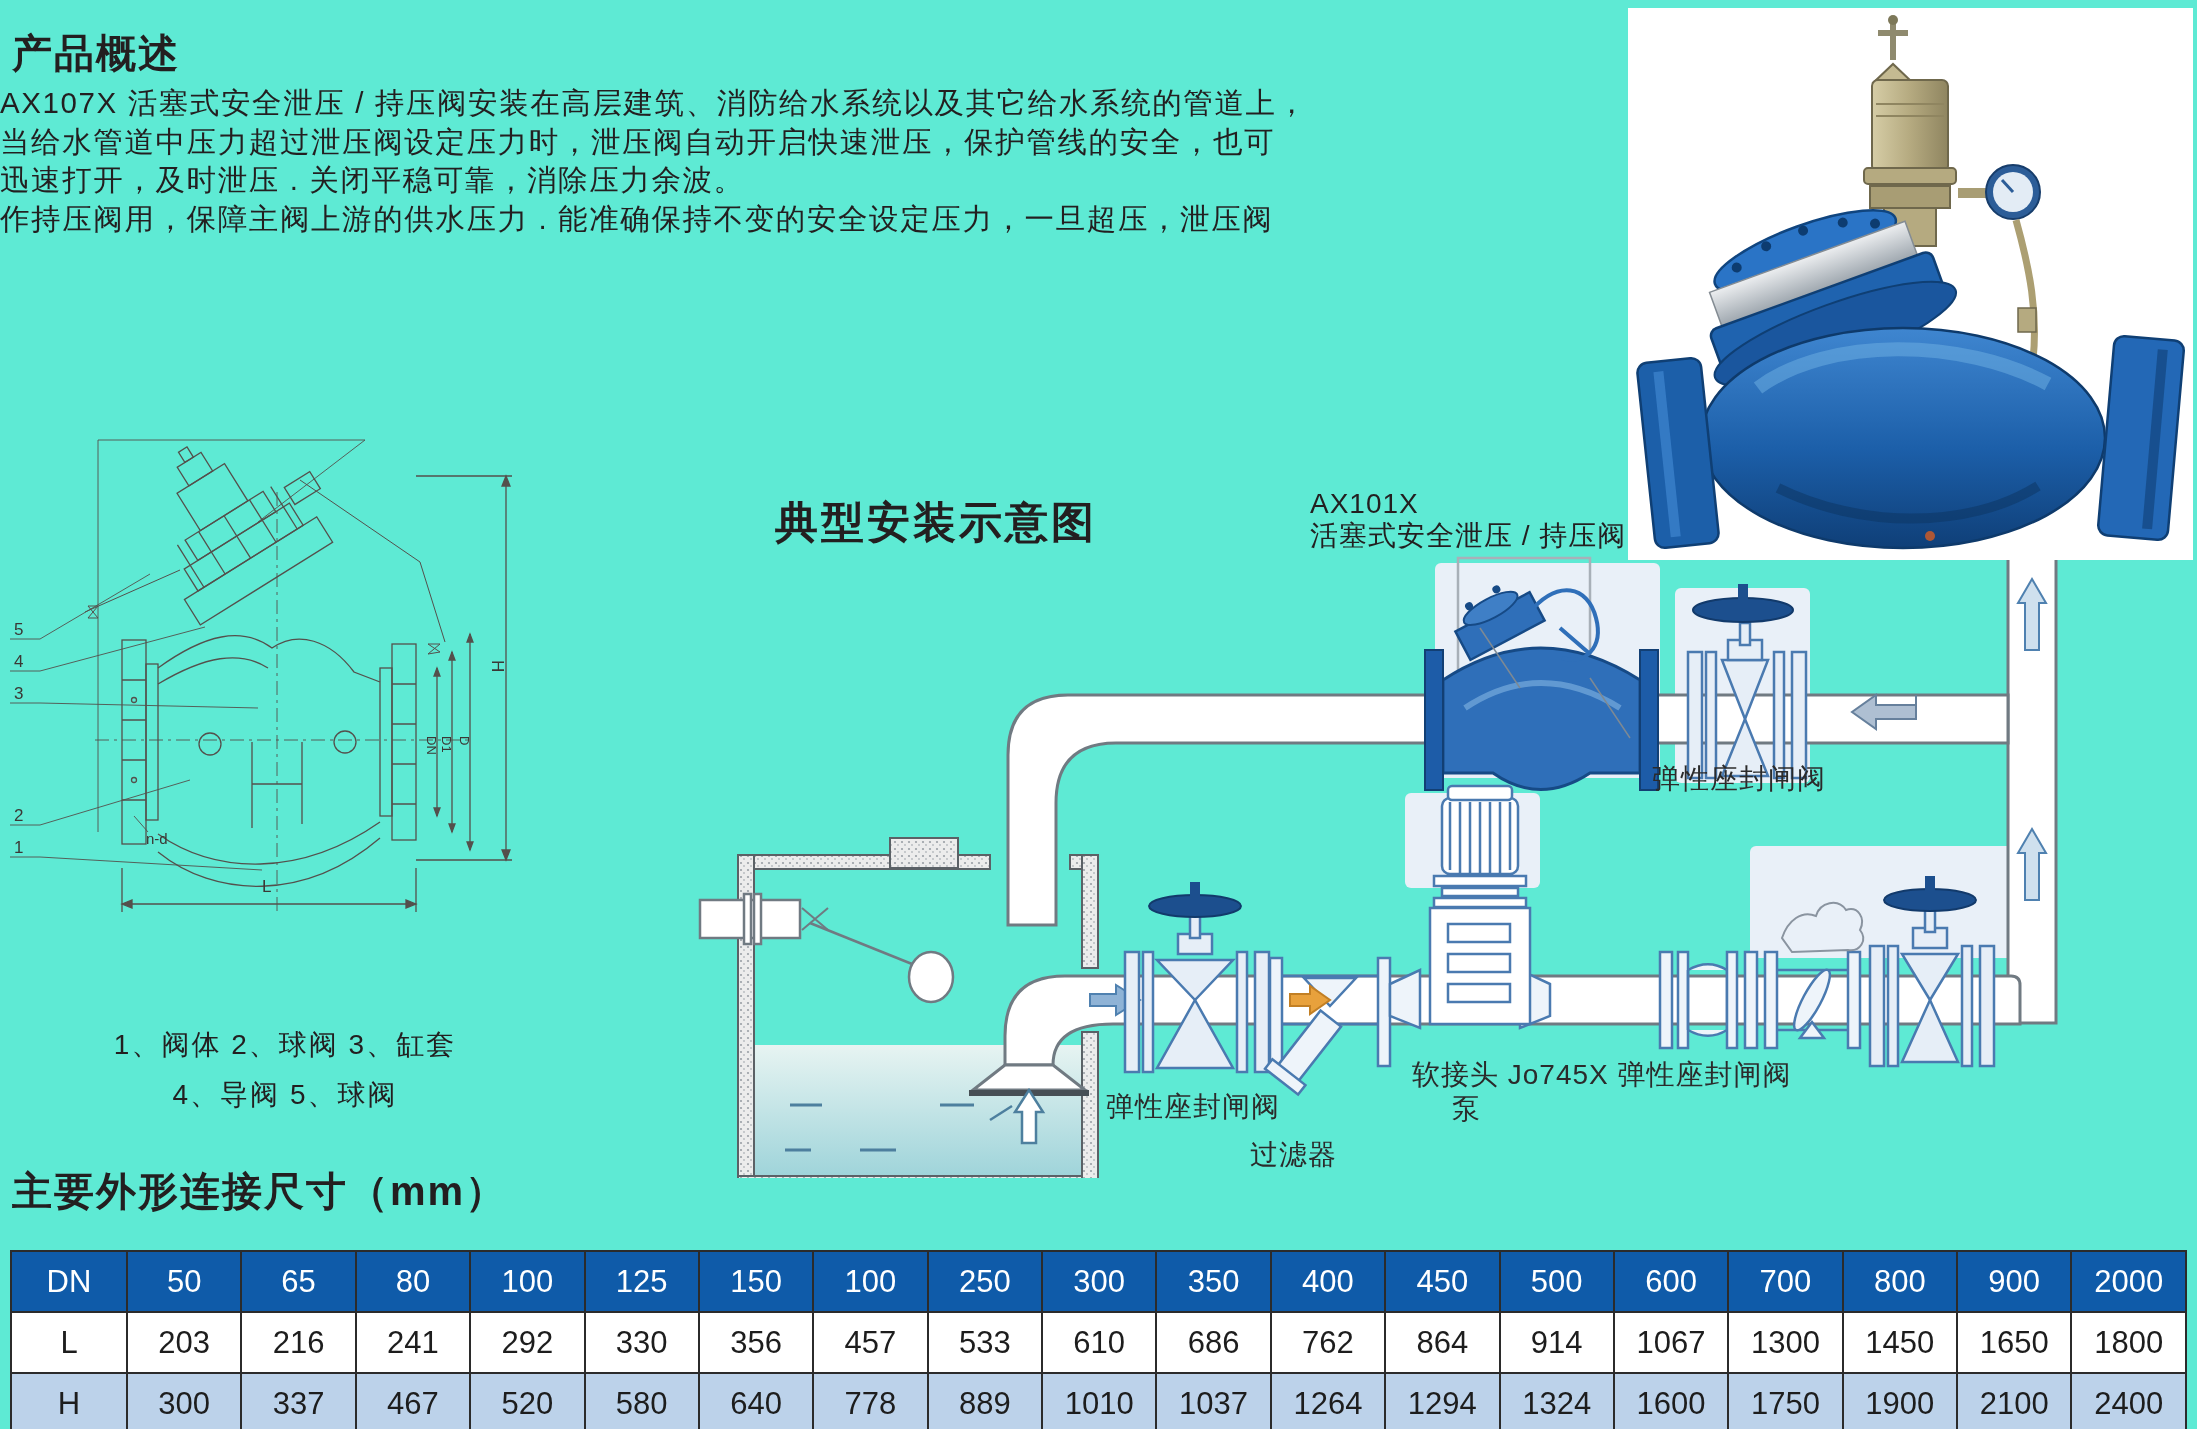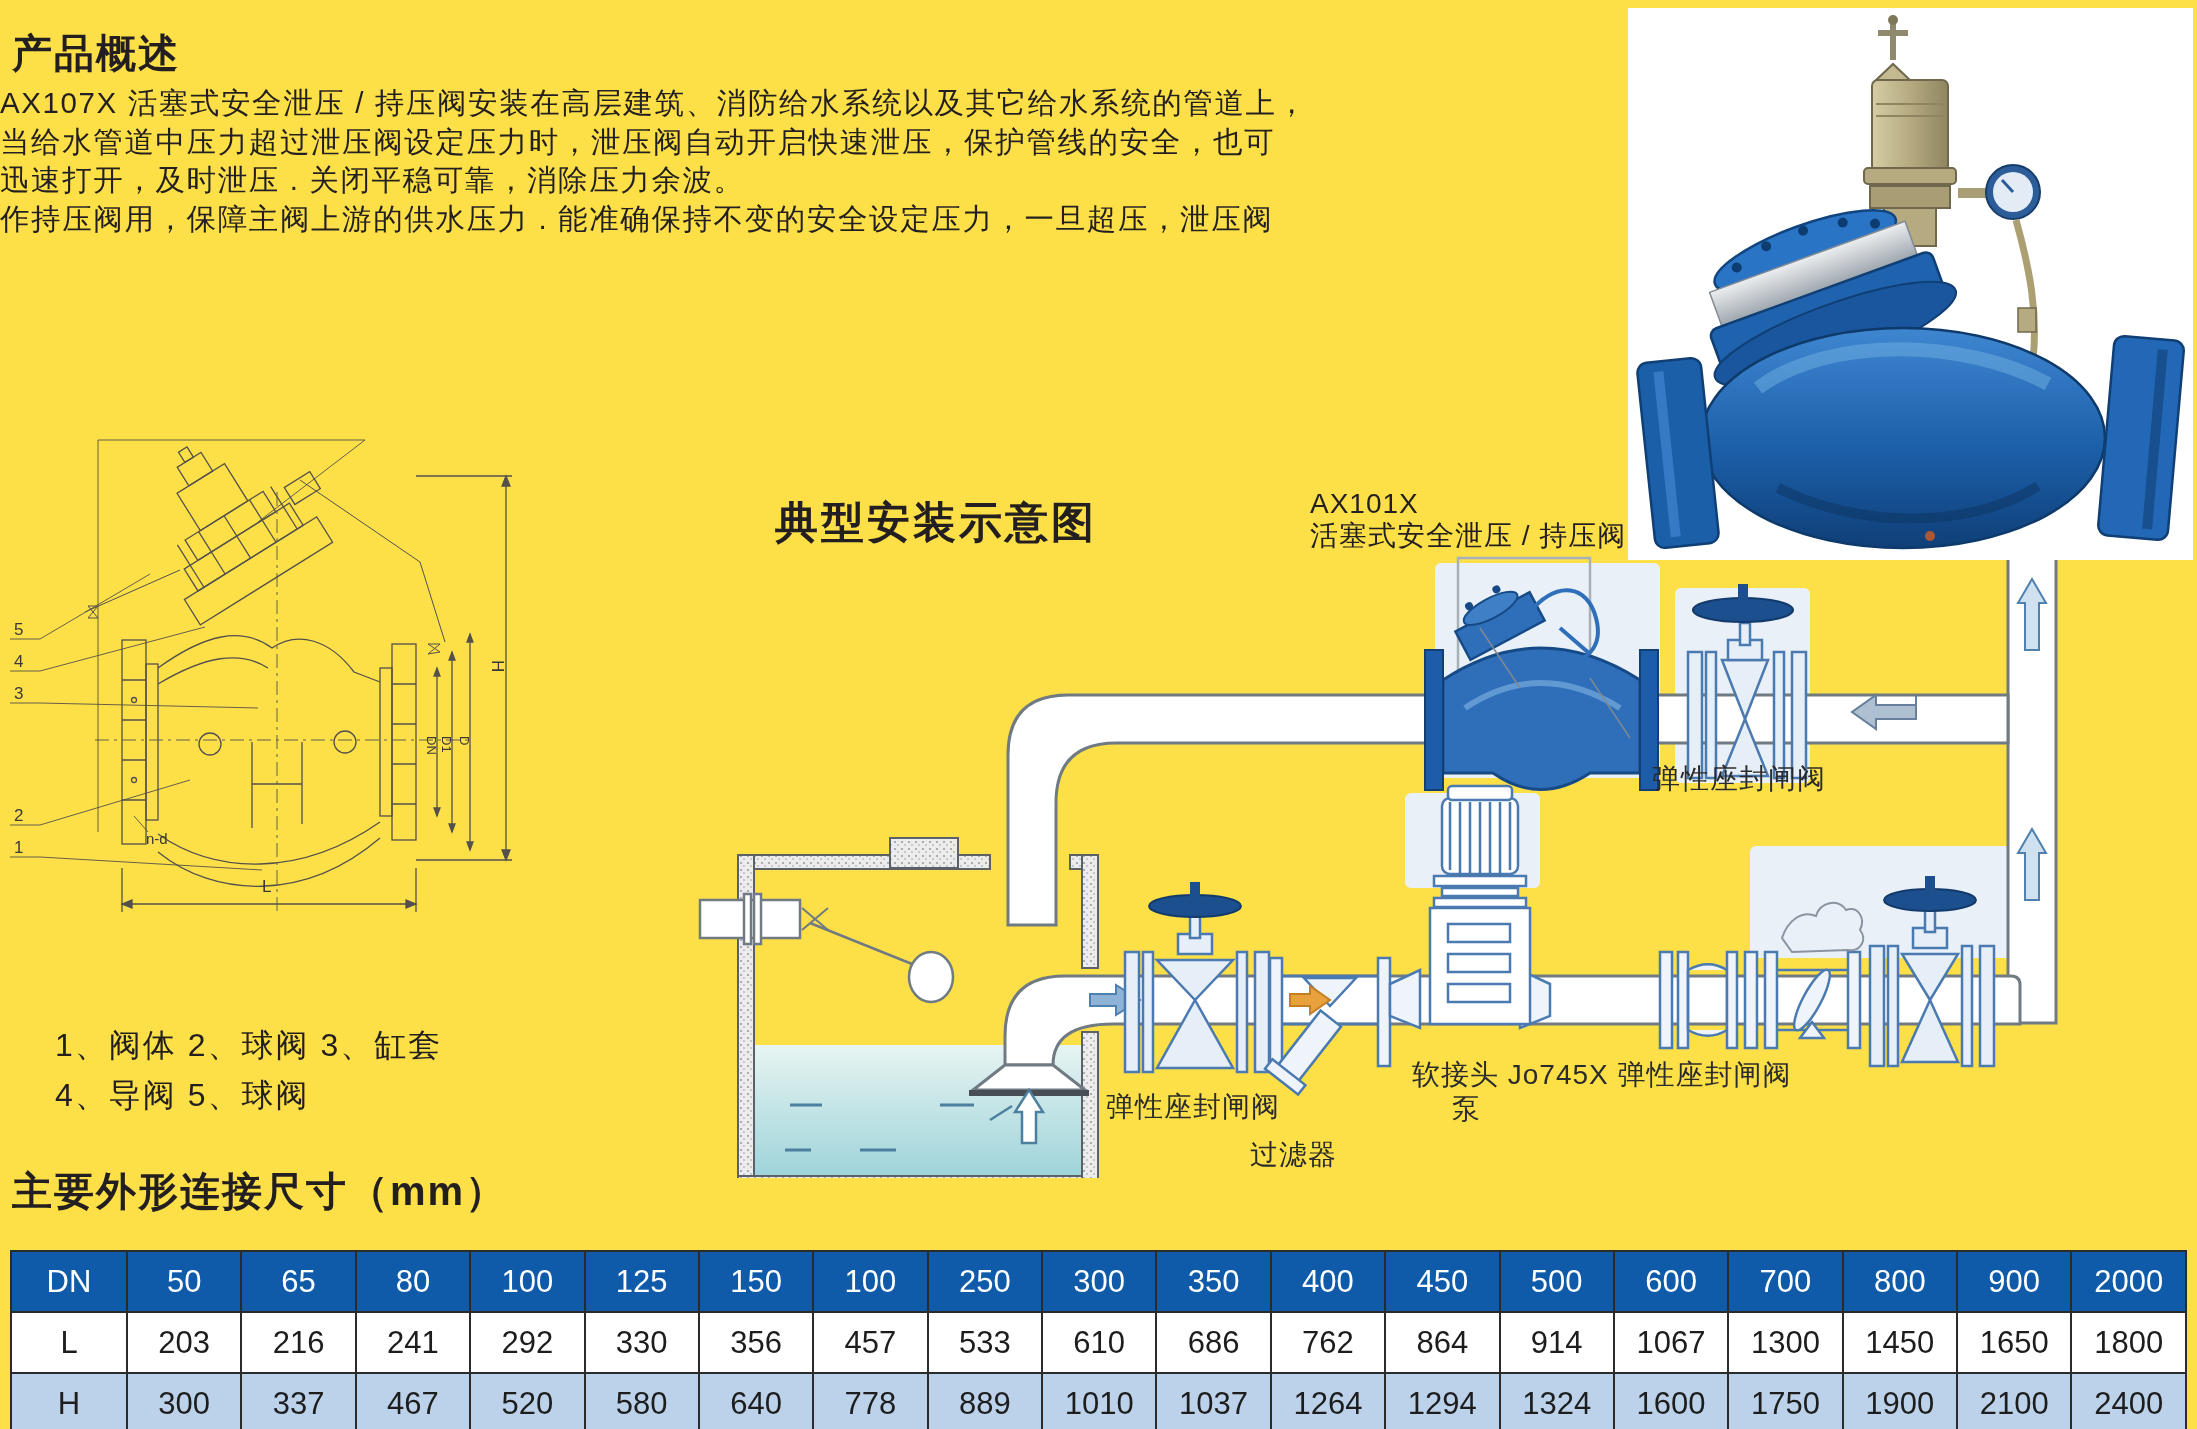--- a/index.html
+++ b/index.html
@@ -1,26 +1,26 @@
 <!DOCTYPE html>
 <html><head>
 <meta charset="utf-8">
 <style>
   html,body{margin:0;padding:0;background:#ffffff;}
-  #page{position:relative;width:2197px;height:1429px;background:#fde047;overflow:hidden;
+  #page{position:relative;width:2197px;height:1429px;background:#5eead4;overflow:hidden;
         font-family:"Liberation Sans",sans-serif;color:#231f20;}
   .abs{position:absolute;}
   .sec-title{font-weight:bold;font-size:40px;letter-spacing:2px;color:#231f20;white-space:nowrap;}
   #overview-title{left:12px;top:26px;}
   #overview-text{left:0;top:84px;width:1075px;font-size:29.5px;line-height:38.6px;letter-spacing:1.6px;}
   #overview-text div{white-space:nowrap;}
   #install-title{left:775px;top:494px;font-size:43px;letter-spacing:3px;}
   #ax101x-label{left:1310px;top:488px;width:395px;font-size:28px;line-height:32px;letter-spacing:1px;}
   .diagram-label{font-size:28px;letter-spacing:1px;white-space:nowrap;color:#2b2b2b;}
-  #parts-captions{left:55px;top:1020px;width:460px;font-size:32px;letter-spacing:2px;line-height:50px;}
+  #parts-captions{left:55px;top:1020px;width:460px;text-align:center;font-size:28px;letter-spacing:2px;line-height:50px;}
   #dims-title{left:12px;top:1164px;}
   #dims-table{left:10px;top:1250px;width:2177px;border-collapse:collapse;table-layout:fixed;
               font-size:31px;color:#1d1d1d;}
   #dims-table th,#dims-table td{border:2px solid #2b2b2b;text-align:center;height:59px;padding:0;font-weight:normal;overflow:hidden;}
   #dims-table thead th{background:#0f5ba9;color:#ffffff;}
   #dims-table tr.row-l td{background:#ffffff;}
   #dims-table tr.row-h td{background:#bcd2ea;}
   svg text{font-family:"Liberation Sans",sans-serif;}
 </style>
 </head>

